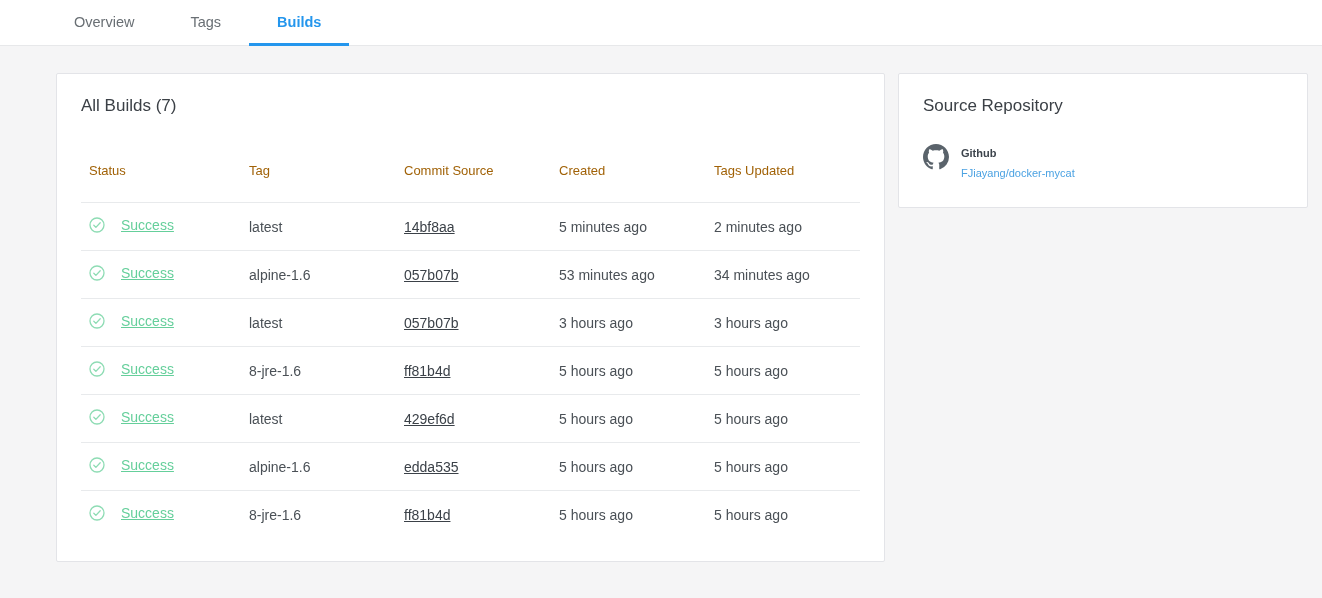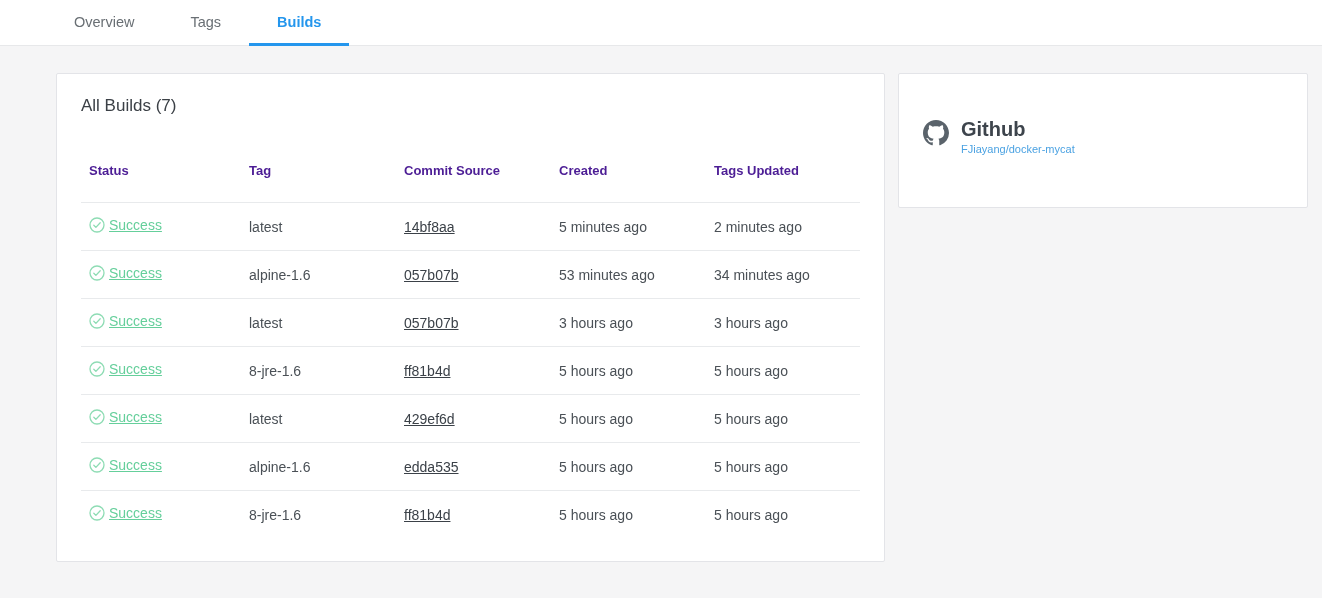--- a/index.html
+++ b/index.html
@@ -72,37 +72,37 @@
     border-collapse: collapse;
     table-layout: fixed;
   }
   table.builds col.c1 { width: 160px; }
   table.builds col.c2 { width: 155px; }
   table.builds col.c3 { width: 155px; }
   table.builds col.c4 { width: 155px; }
   table.builds th {
     text-align: left;
     font-size: 13px;
-    font-weight: 700;
-    color: #4c1d95;
+    font-weight: 400;
+    color: #a16207;
     padding: 44px 0 22px 8px;
     border-bottom: 1px solid #e8eaec;
     line-height: 18px;
   }
   table.builds td {
     height: 48px;
     font-size: 14px;
     color: #4a5056;
     padding-left: 8px;
     border-bottom: 1px solid #e8eaec;
     vertical-align: middle;
   }
   table.builds tr:last-child td { border-bottom: none; }
 
-  .status-wrap { display: inline-flex; align-items: center; gap: 4px; }
+  .status-wrap { display: inline-flex; align-items: center; gap: 16px; }
   .check-icon { display: inline-flex; width: 16px; height: 16px; }
   a.status-link {
     color: #65cf9b;
     text-decoration: underline;
     cursor: pointer;
   }
   a.commit-link {
     color: #3b4148;
     text-decoration: underline;
     cursor: pointer;
@@ -110,21 +110,21 @@
 
   
   .repo-row {
     display: flex;
     align-items: flex-start;
     gap: 12px;
     margin-top: 26px;
   }
   .gh-icon { width: 26px; height: 26px; flex: 0 0 26px; }
   .repo-provider {
-    font-size: 20px;
+    font-size: 11px;
     font-weight: 700;
     color: #3d444c;
     line-height: 19px;
   }
   a.repo-link {
     font-size: 11px;
     color: #4ba2e2;
     text-decoration: none;
     line-height: 20px;
     cursor: pointer;
@@ -298,20 +298,21 @@
       <a class="commit-link" href="#">ff81b4d</a>
     </td>
     <td>5 hours ago</td>
     <td>5 hours ago</td>
   </tr>
 </tbody>
     </table>
   </div>
 
   <div class="card repo-card">
+    <div class="panel-title">Source Repository</div>
     <div class="repo-row">
       <span class="gh-icon">
         <svg viewBox="0 0 16 16" width="26" height="26" fill="#5a636b" aria-hidden="true">
           <path d="M8 0C3.58 0 0 3.58 0 8c0 3.54 2.29 6.53 5.47 7.59.4.07.55-.17.55-.38 0-.19-.01-.82-.01-1.49-2.01.37-2.53-.49-2.69-.94-.09-.23-.48-.94-.82-1.13-.28-.15-.68-.52-.01-.53.63-.01 1.08.58 1.23.82.72 1.21 1.87.87 2.33.66.07-.52.28-.87.51-1.07-1.78-.2-3.64-.89-3.64-3.95 0-.87.31-1.59.82-2.15-.08-.2-.36-1.02.08-2.12 0 0 .67-.21 2.2.82.64-.18 1.32-.27 2-.27.68 0 1.36.09 2 .27 1.53-1.04 2.2-.82 2.2-.82.44 1.1.16 1.92.08 2.12.51.56.82 1.27.82 2.15 0 3.07-1.87 3.75-3.65 3.95.29.25.54.73.54 1.48 0 1.07-.01 1.93-.01 2.2 0 .21.15.46.55.38A8.01 8.01 0 0 0 16 8c0-4.42-3.58-8-8-8z"></path>
         </svg>
       </span>
       <div>
         <div class="repo-provider">Github</div>
         <a class="repo-link" href="#">FJiayang/docker-mycat</a>
       </div>

